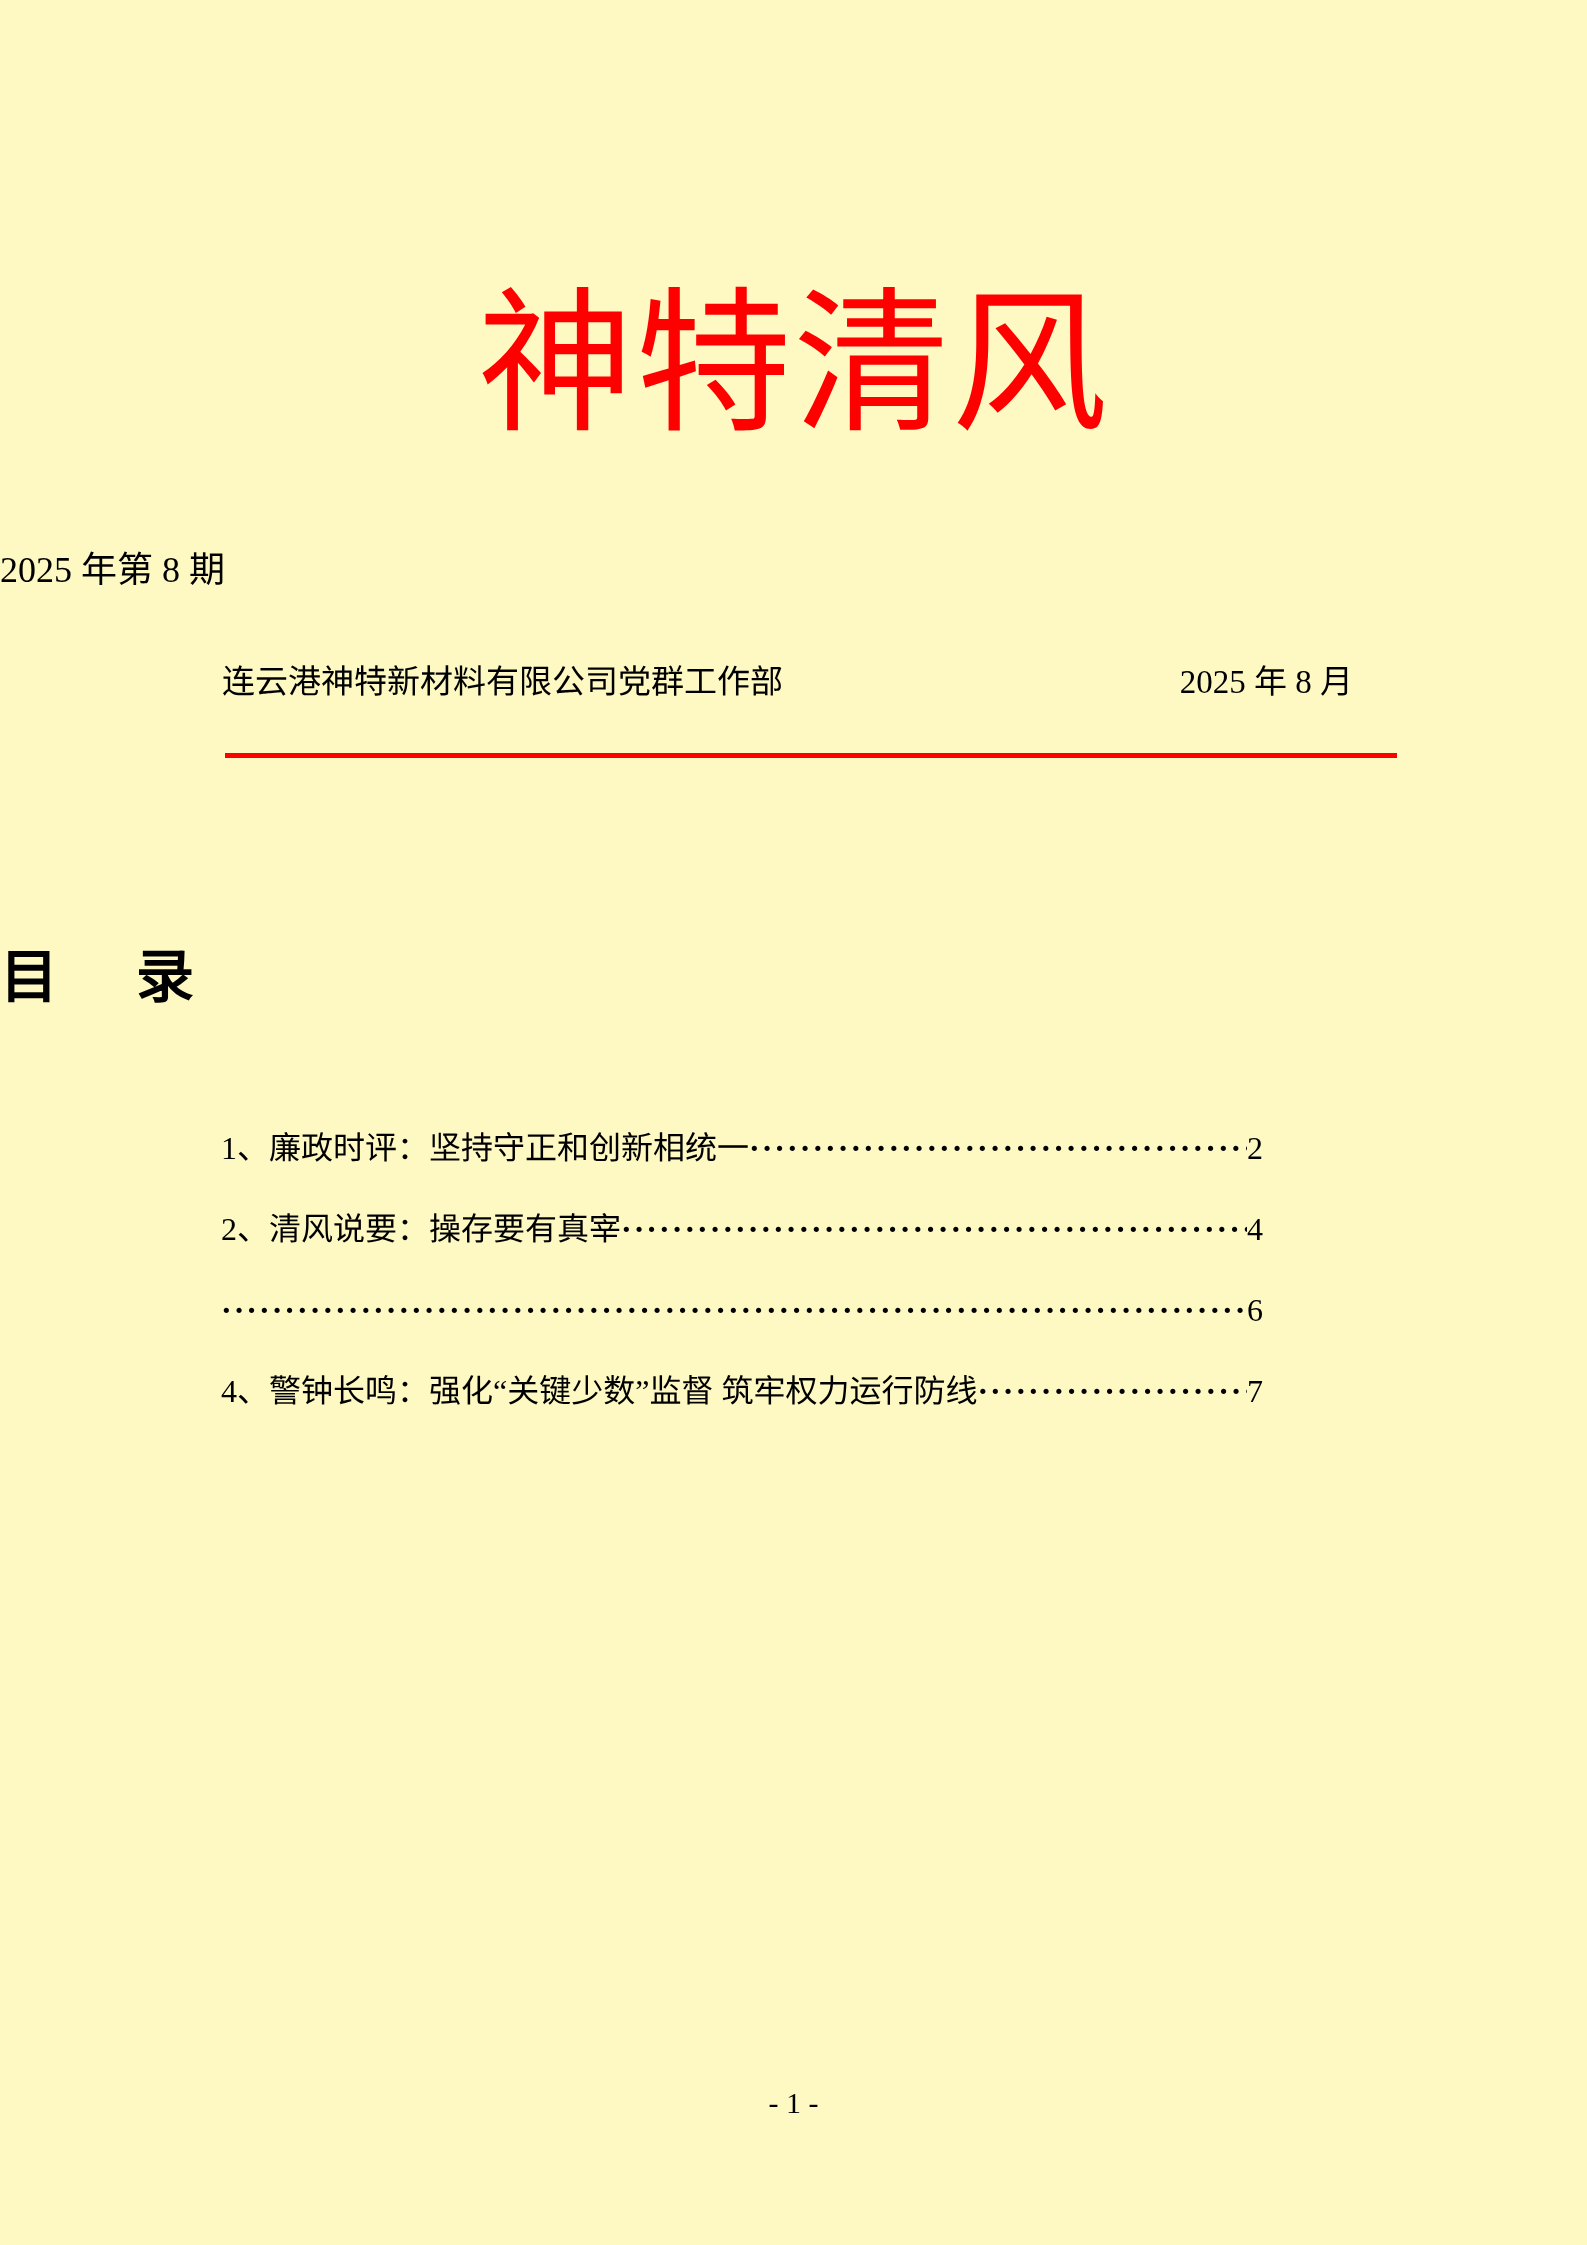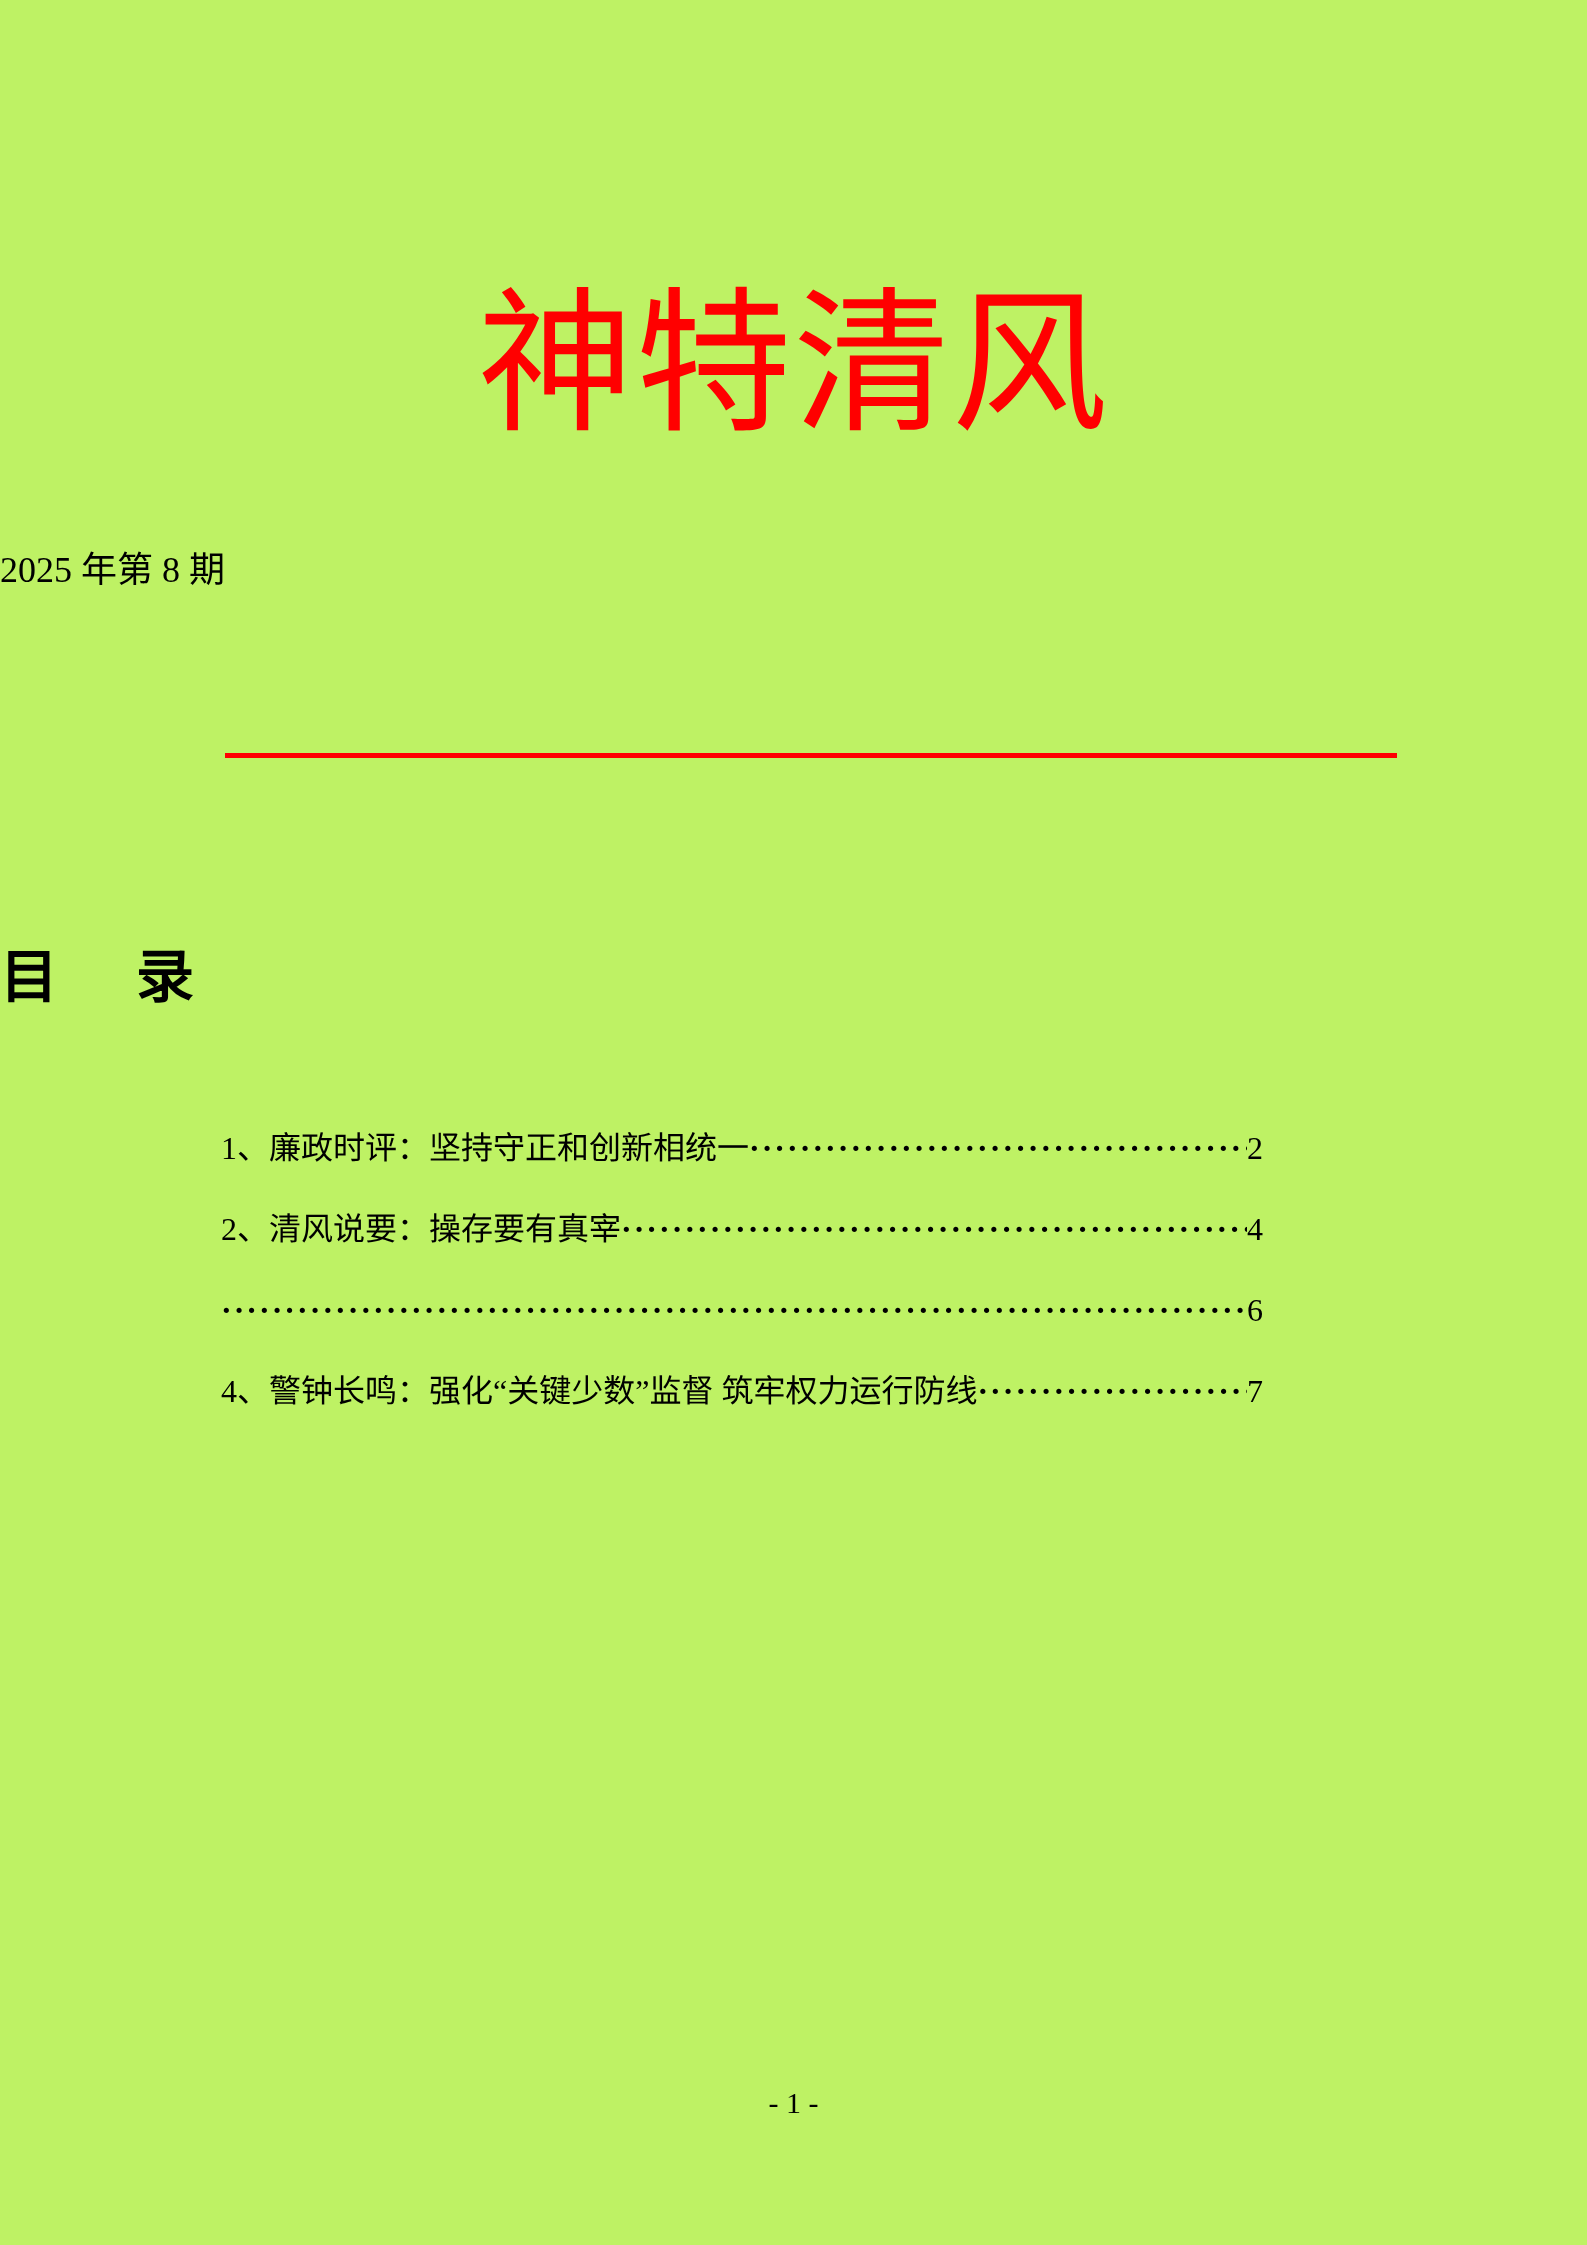--- a/index.html
+++ b/index.html
@@ -4,21 +4,21 @@
 <style>
   html, body {
     margin: 0;
     padding: 0;
     background: #ffffff;
   }
   .page {
     position: relative;
     width: 1587px;
     height: 2245px;
-    background: #bef264;
+    background: #fef9c3;
     overflow: hidden;
     font-family: "Liberation Serif", "DejaVu Serif", serif;
     color: var(--text-black, #000000);
   }
 
   
   .masthead {
     position: absolute;
     top: 288px;
     left: 0;
@@ -125,20 +125,24 @@
 </style>
 </head>
 <body>
 
 <div class="page">
 
   <div class="masthead">神特清风</div>
 
   <div class="issue-line">2025 年第 8 期</div>
 
+  <div class="header-row">
+    <span class="publisher">连云港神特新材料有限公司党群工作部</span>
+    <span class="publish-date">2025 年 8 月</span>
+  </div>
 
   <div class="red-rule"></div>
 
   <div class="toc-heading">目　录</div>
 
   <div class="toc-list">
 
     <div class="toc-entry">
       <span class="toc-text">1、廉政时评：坚持守正和创新相统一</span>
       <span class="toc-leader">··········································································································</span>

